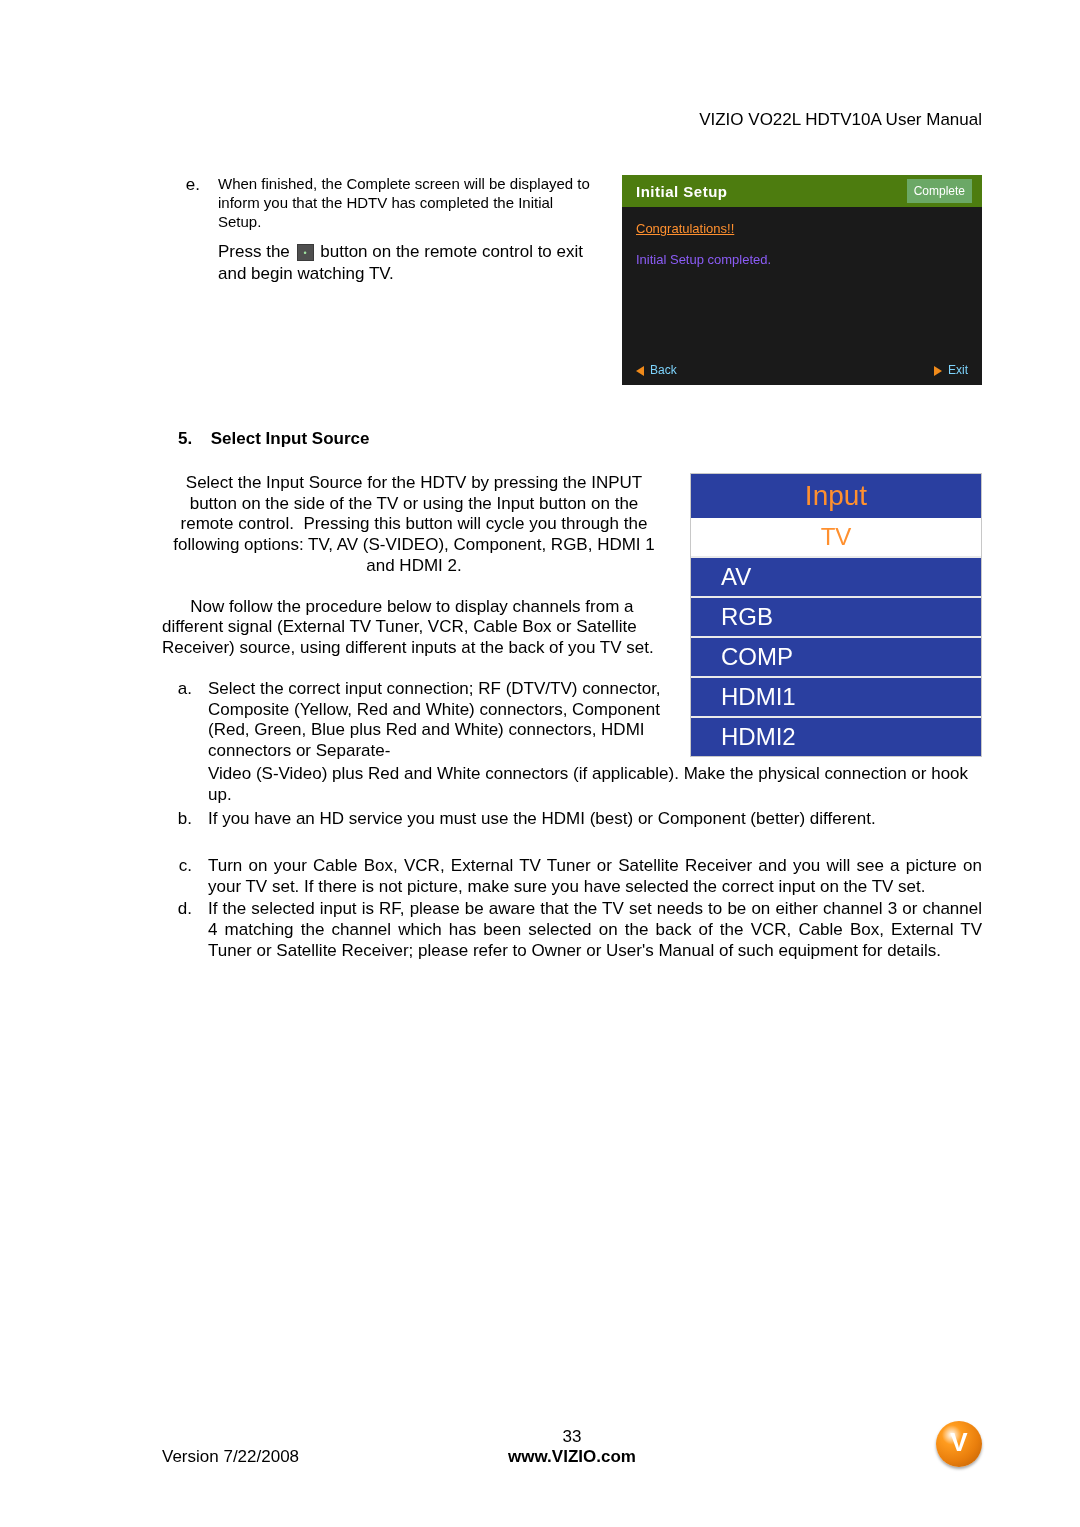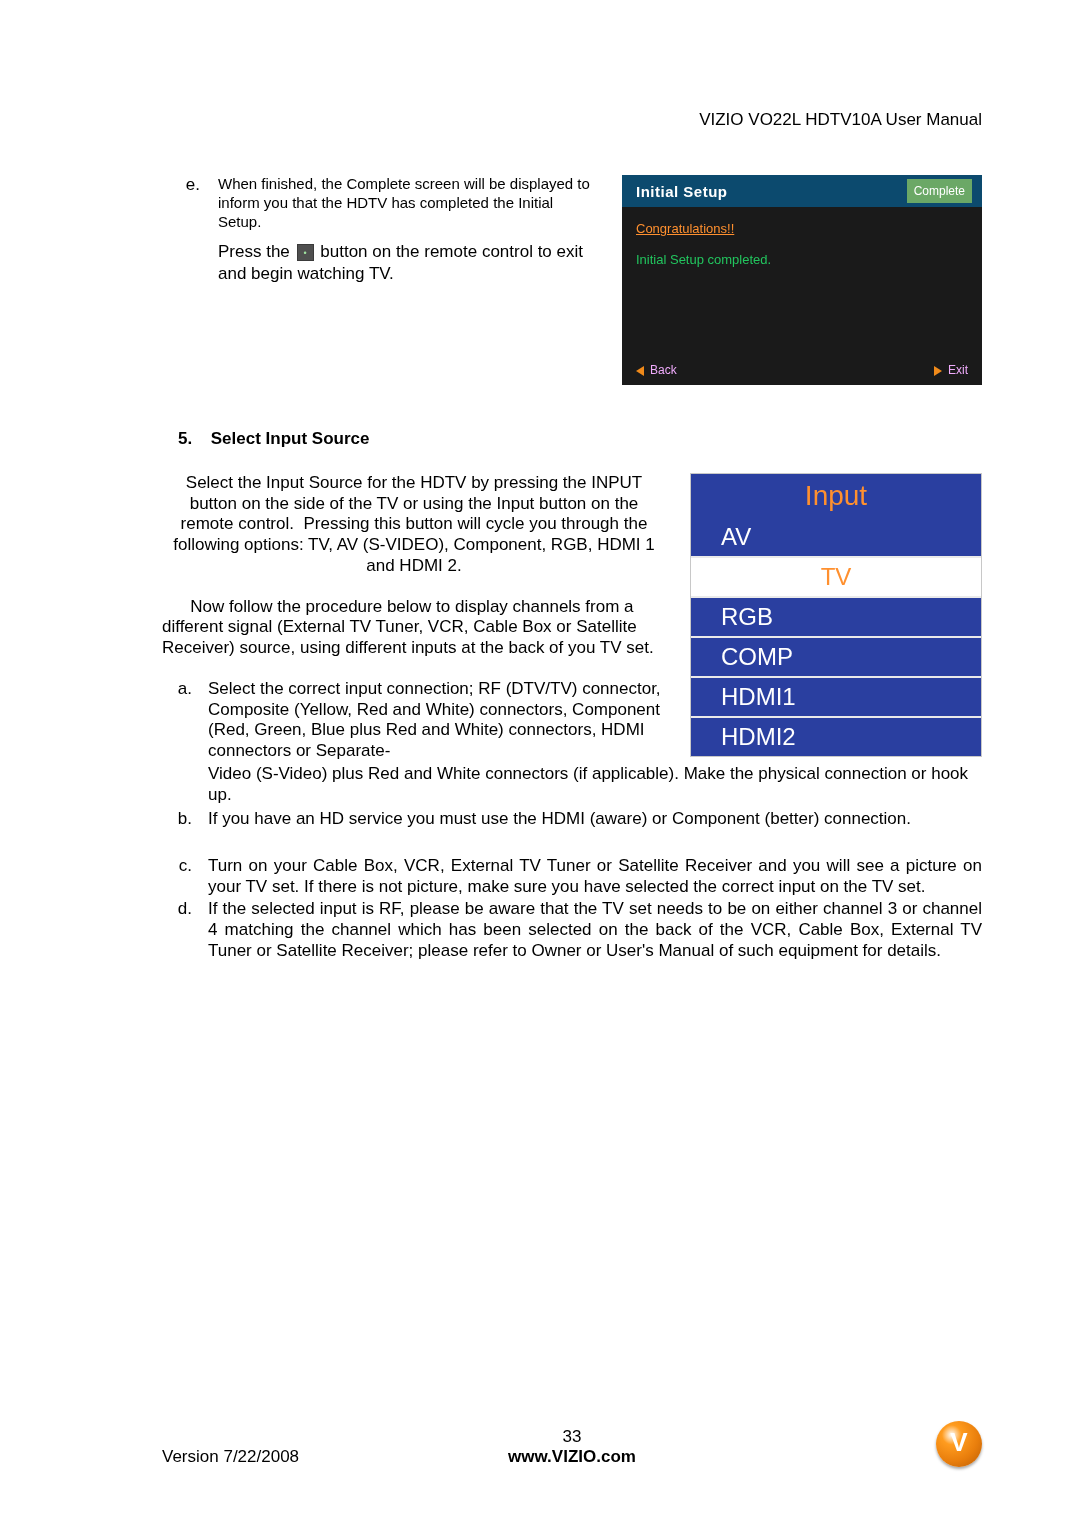--- a/index.html
+++ b/index.html
@@ -45,46 +45,46 @@
   }
   
   .osd {
     width: 360px;
     background: #1a1a1a;
     font-size: 13px;
     color: #bcbcbc;
     overflow: hidden;
   }
   .osd-header {
-    background: #0c4a6e;
+    background: #4d7c0f;
     display: flex;
     justify-content: space-between;
     align-items: center;
     padding: 4px 10px 4px 14px;
   }
   .osd-header-title { color: #fff; font-weight: bold; letter-spacing: .5px; font-size: 15px; }
   .osd-header-badge {
     background: #6ba866;
     color: #fff;
     font-size: 12px;
     padding: 5px 7px;
   }
   .osd-body {
     padding: 14px 14px 8px 14px;
     min-height: 150px;
   }
   .osd-body .congrats { color: #ff902f; margin-bottom: 16px; text-decoration: underline; }
-  .osd-body .msg     { color: #22c55e; }
+  .osd-body .msg     { color: #8b5cf6; }
   .osd-footer {
     display: flex;
     justify-content: space-between;
     align-items: center;
     padding: 6px 14px 8px 14px;
     font-size: 12px;
-    color: #f0abfc;
+    color: #7dd3fc;
   }
   .tri-left {
     display: inline-block;
     width: 0; height: 0;
     border-top: 5px solid transparent;
     border-bottom: 5px solid transparent;
     border-right: 8px solid #f08a1a;
     margin-right: 6px; vertical-align: middle;
   }
   .tri-right {
@@ -224,34 +224,34 @@
         <p style="white-space: pre-wrap; text-align: center;">Select the Input Source for the HDTV by pressing the INPUT button on the side of the TV or using the Input button on the remote control.  Pressing this button will cycle you through the following options: TV, AV (S-VIDEO), Component, RGB, HDMI 1 and HDMI 2.</p>
         <p style="white-space: pre-wrap;">      Now follow the procedure below to display channels from a different signal (External TV Tuner, VCR, Cable Box or Satellite Receiver) source, using different inputs at the back of you TV set.</p>
         <div class="list-a">
           <div class="list-a-marker">a.</div>
           <div class="list-a-body">Select the correct input connection; RF (DTV/TV) connector, Composite (Yellow, Red and White) connectors, Component (Red, Green, Blue plus Red and White) connectors, HDMI connectors or Separate-</div>
         </div>
       </div>
 
       <div class="input-menu">
         <div class="input-menu-title">Input</div>
+        <div class="input-menu-item sel">TV</div>
         <div class="input-menu-item dim">AV</div>
-        <div class="input-menu-item sel">TV</div>
         <div class="input-menu-item dim">RGB</div>
         <div class="input-menu-item dim">COMP</div>
         <div class="input-menu-item dim">HDMI1</div>
         <div class="input-menu-item dim" style="border-bottom:none;">HDMI2</div>
       </div>
     </div>
 
     <div class="after-float" style="margin-left:46px;">Video (S-Video) plus Red and White connectors (if applicable). Make the physical connection or hook up.</div>
 
     <div class="list-a" style="margin-top:4px;">
       <div class="list-a-marker">b.</div>
-      <div class="list-a-body">If you have an HD service you must use the HDMI (aware) or Component (better) connection.</div>
+      <div class="list-a-body">If you have an HD service you must use the HDMI (best) or Component (better) different.</div>
     </div>
 
 
     <div style="height:24px;"></div>
 
     <div class="list-a">
       <div class="list-a-marker">c.</div>
       <div class="list-a-body justify">Turn on your Cable Box, VCR, External TV Tuner or Satellite Receiver and you will see a picture on your TV set. If there is not picture, make sure you have selected the correct input on the TV set.</div>
     </div>
     <div class="list-a" style="margin-top:2px;">

